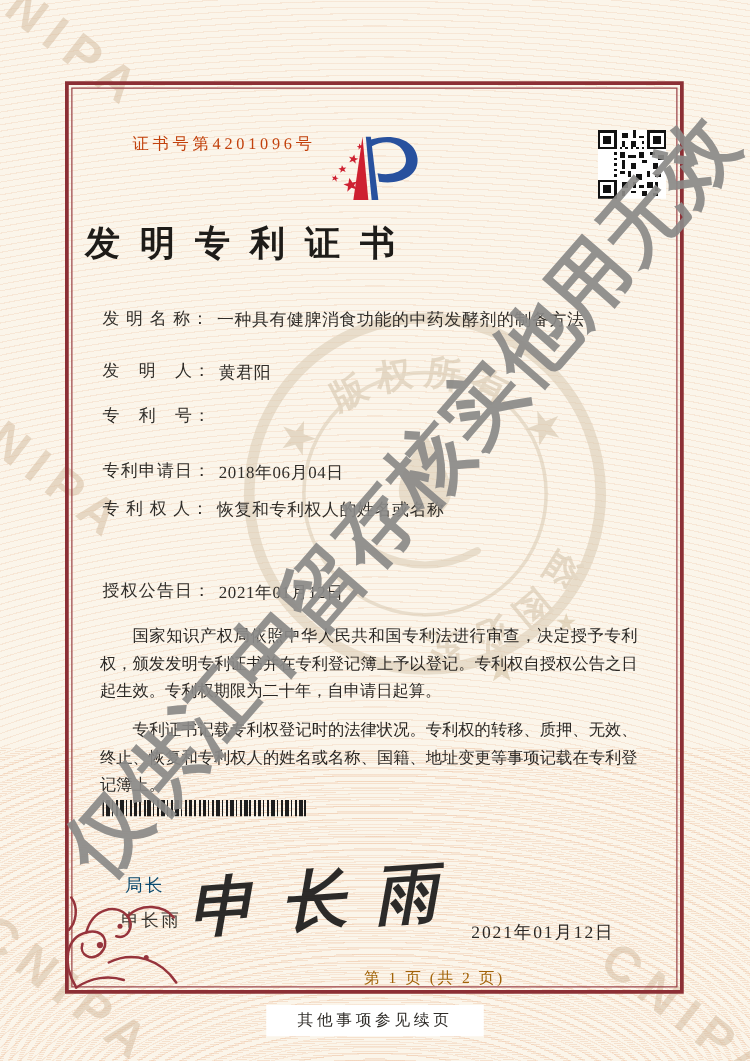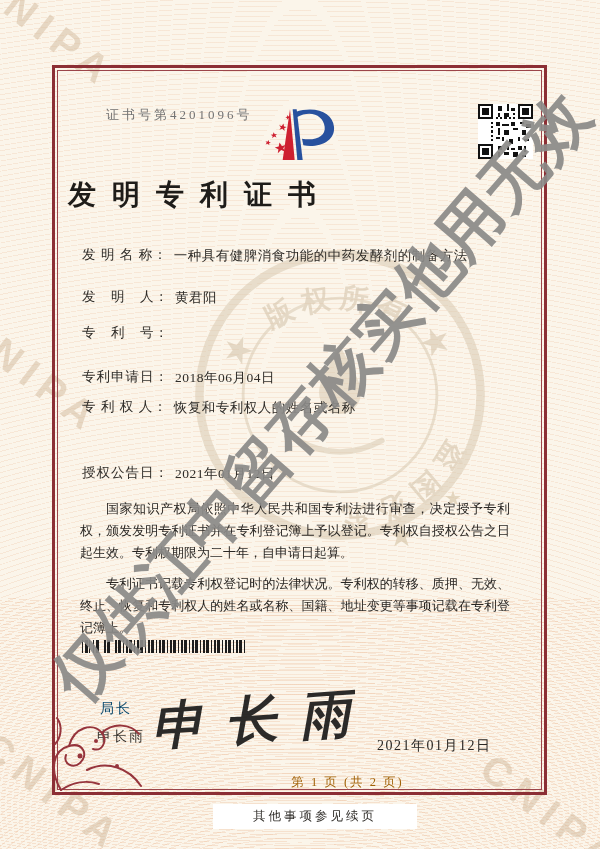--- a/index.html
+++ b/index.html
@@ -23,21 +23,21 @@
         rgba(230,165,120,.25) 0 1.4px, rgba(255,255,255,0) 1.4px 6px);
   }
   .frame{
     position:absolute;left:52px;top:65px;width:495px;height:730px;
     border:3px solid #8c2f35;box-sizing:border-box;
   }
   .frame::before{
     content:"";position:absolute;inset:2px;border:1px solid #9c454a;
   }
   .cert-no{
-    position:absolute;left:106px;top:106px;font-size:13px;letter-spacing:3px;color:#737373;
+    position:absolute;left:106px;top:106px;font-size:13px;letter-spacing:3px;color:#c2410c;
   }
   .logo{position:absolute;left:250px;top:95px;}
   .qr{position:absolute;left:478px;top:104px;}
   .title{
     position:absolute;left:52px;top:176px;width:495px;
     font-size:28px;font-weight:700;letter-spacing:16px;color:#1e1c19;text-indent:16px;
   }
   .row{position:absolute;left:82px;font-size:13.5px;display:flex;align-items:flex-start;}
   .row .lbl{white-space:pre;letter-spacing:1px;}
   .row .val{margin-left:6px;letter-spacing:.5px;white-space:pre-line;max-width:372px;line-height:19px;}
@@ -59,21 +59,21 @@
   }
   .director-title{position:absolute;left:100px;top:700px;font-size:14px;letter-spacing:2px;color:#0c4a6e;}
   .director-name{position:absolute;left:97px;top:728px;font-size:14px;letter-spacing:2px;color:#3a3631;}
   .autograph{position:absolute;left:145px;top:680px;}
   .issue-date{position:absolute;left:377px;top:737px;font-size:14px;letter-spacing:1.5px;color:#2a2724;}
   .page-info{
     position:absolute;left:52px;top:774px;width:591px;text-align:center;
     font-size:12.5px;letter-spacing:2px;color:#a16207;
   }
   .cont-note{
-    position:absolute;left:213px;top:804px;width:204px;height:25px;line-height:25px;
+    position:absolute;left:213px;top:804px;width:174px;height:25px;line-height:25px;
     background:#ffffff;text-align:center;font-size:12.5px;letter-spacing:3px;color:#2f2c28;
   }
   .flourish{position:absolute;left:47px;top:698px;pointer-events:none;}
   .seal{position:absolute;left:188px;top:243px;pointer-events:none;opacity:.55;}
   .faint-star{position:absolute;color:rgba(214,196,168,.65);pointer-events:none;font-family:"DejaVu Sans",sans-serif;}
   .fs1{left:388px;top:518px;font-size:30px;}
   .fs2{left:444px;top:486px;font-size:20px;}
   .wm-cnipa{
     position:absolute;font-family:"Liberation Sans","DejaVu Sans",sans-serif;
     font-weight:700;font-size:40px;letter-spacing:9px;

